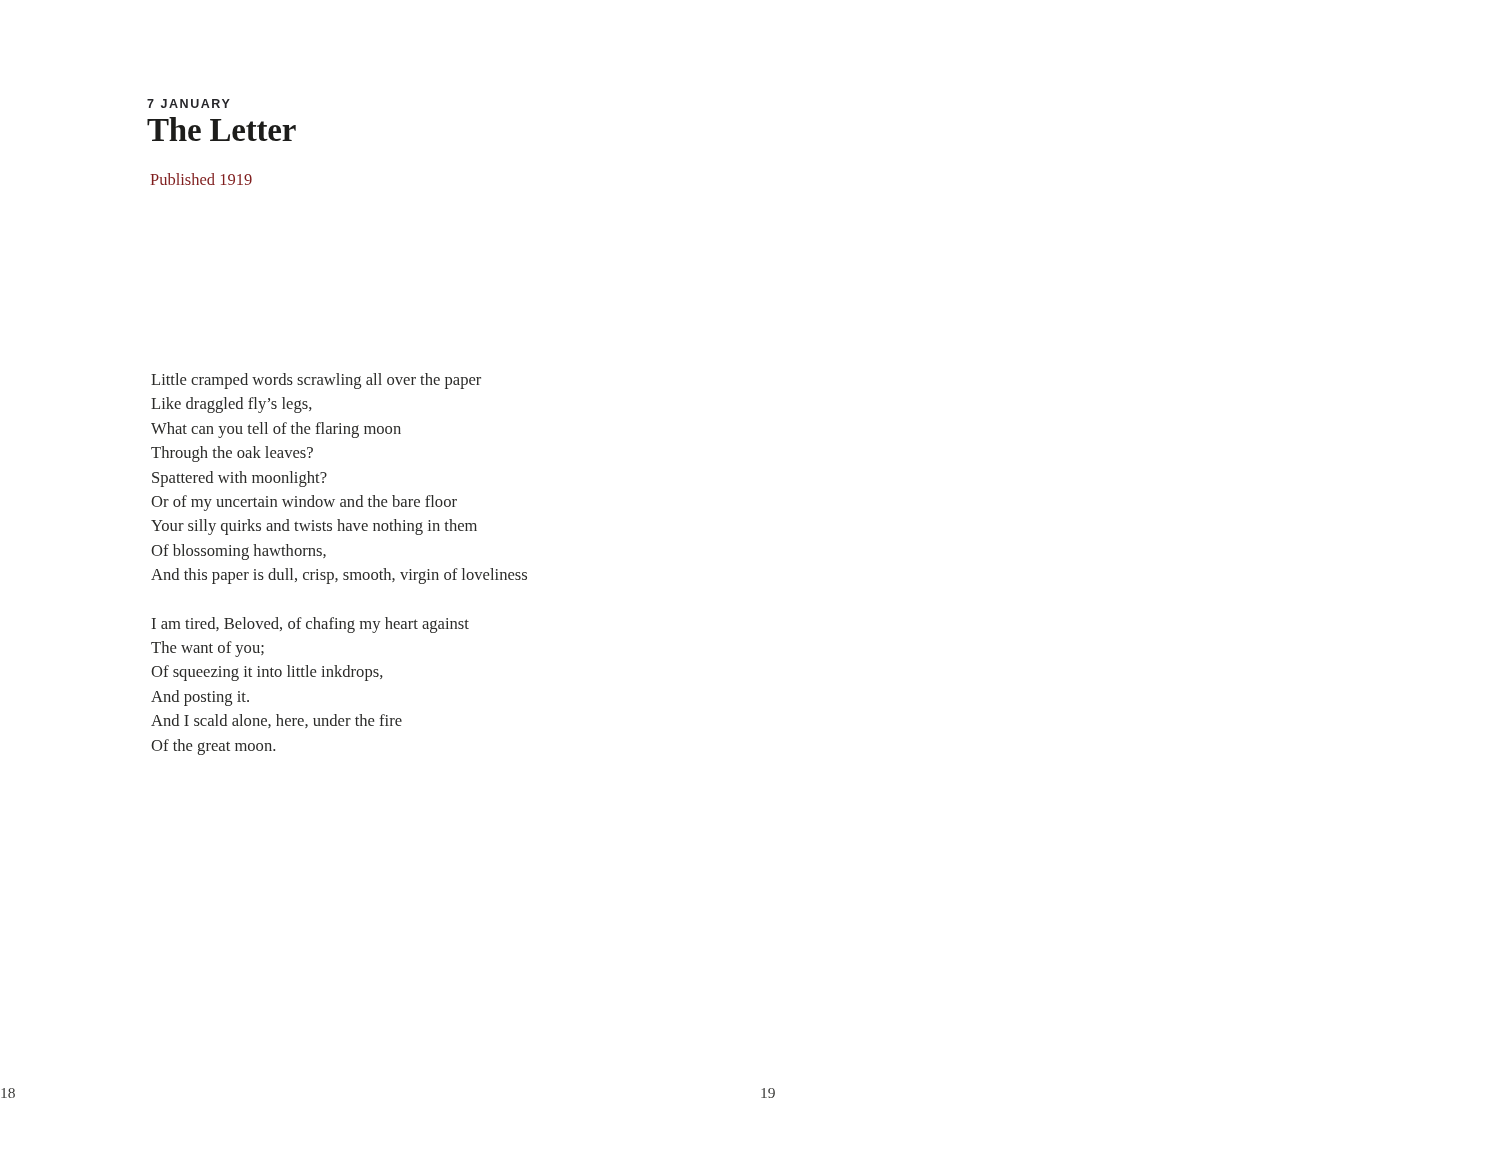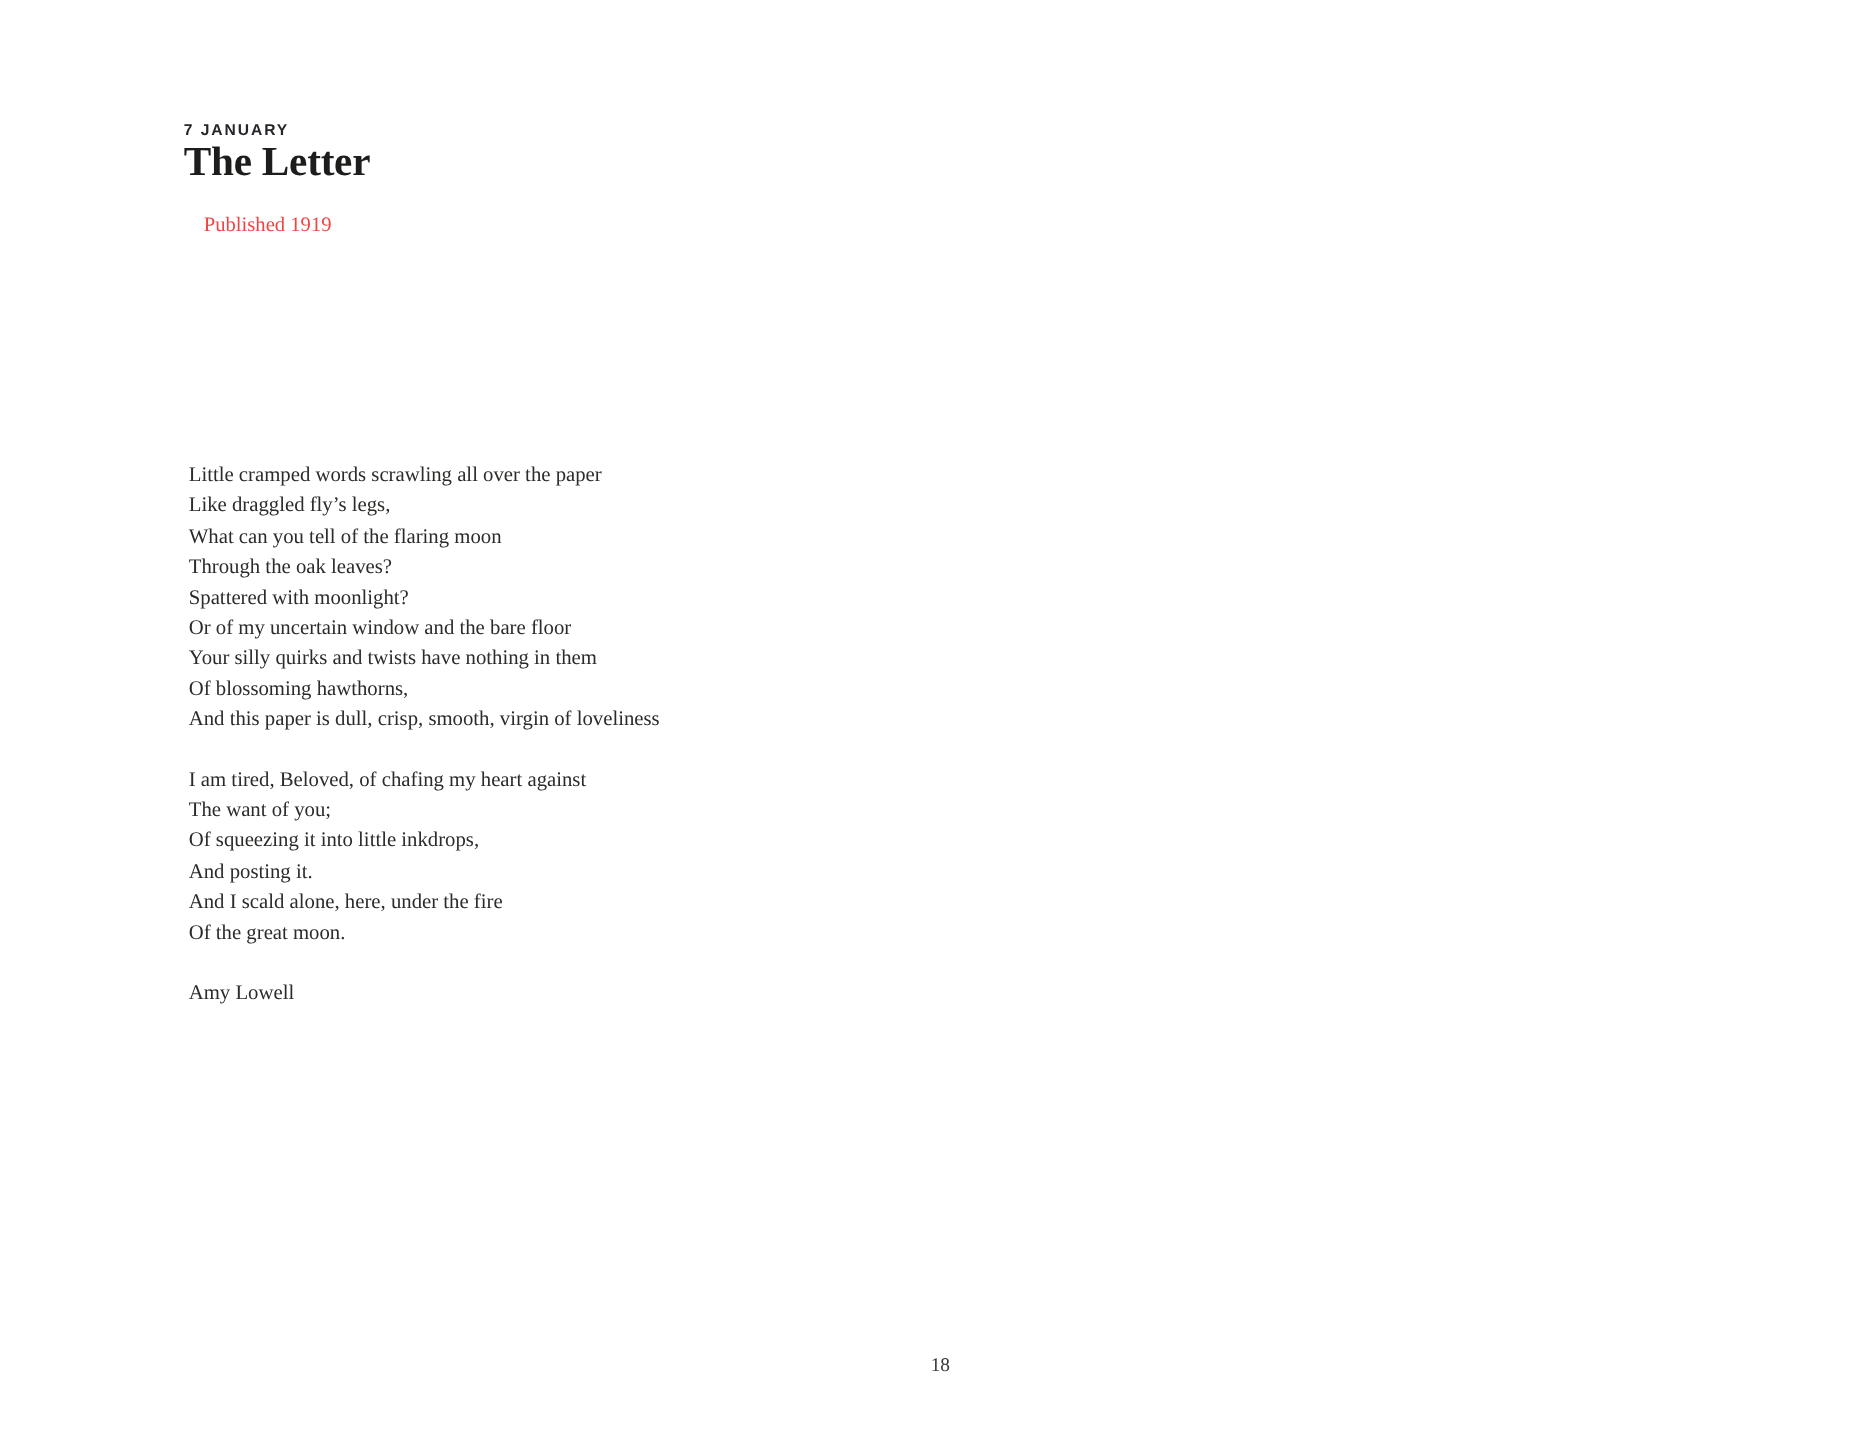--- a/index.html
+++ b/index.html
@@ -60,22 +60,22 @@
     letter-spacing: -0.2px;
     color: #1d1d1b;
     margin: 0;
   }
   .page-left .entry-title  { }
 
   
   .byline {
     font-size: 16.5px;
     line-height: 1.62;
-    color: #ef4444;
-    margin: 16px;
+    color: #7f1d1d;
+    margin: 3px;
   }
   .page-left .byline-block  { margin-top: 18px; }
 
   
   .body-block { position: absolute; left: 4px; right: 0; }
   .page-left  .body-block { top: 270px; }
 
   
   .poem-stanza {
     font-size: 16.6px;
@@ -89,25 +89,24 @@
     line-height: 24.4px;
     color: #2b2b29;
     margin: 0;
   }
 
   
   .folio {
     position: absolute;
     bottom: 54px;
     width: 100%;
-    text-align: right;
+    text-align: left;
     font-size: 15.5px;
     color: #3a3a38;
     line-height: 1;
-    padding-left: 20px;
   }
 </style>
 </head>
 <body>
 
 <div class="spread">
 
   <div class="page page-left">
     <div class="page-inner">
 
@@ -135,21 +134,20 @@
 
         <div class="poem-stanza">
           <span class="verse-line">I am tired, Beloved, of chafing my heart against</span>
           <span class="verse-line">The want of you;</span>
           <span class="verse-line">Of squeezing it into little inkdrops,</span>
           <span class="verse-line">And posting it.</span>
           <span class="verse-line">And I scald alone, here, under the fire</span>
           <span class="verse-line">Of the great moon.</span>
         </div>
 
-        <p class="poem-credit">Amy Lowell</p>
       </div>
     </div>
 
     <div class="folio">18</div>
   </div>
 
   <div class="page page-right">
 
     <div class="folio">19</div>
   </div>

